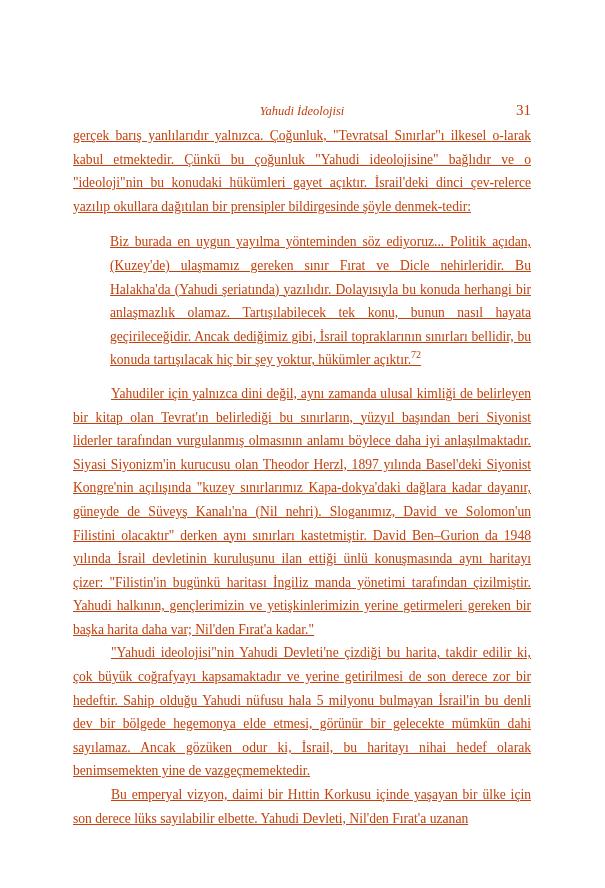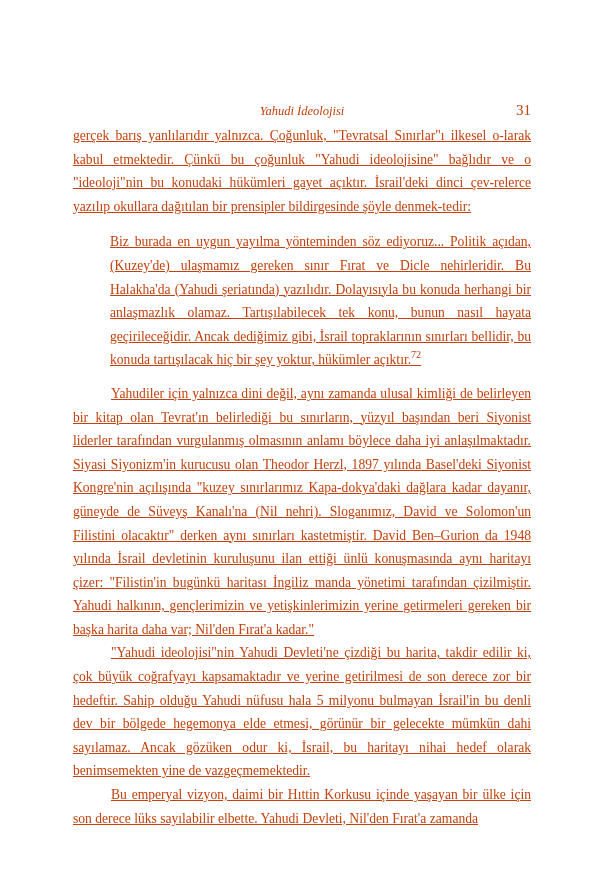--- a/index.html
+++ b/index.html
@@ -25,14 +25,14 @@
   </div>
 
   <p>gerçek barış yanlılarıdır yalnızca. Çoğunluk, "Tevratsal Sınırlar"ı ilkesel o-larak kabul etmektedir. Çünkü bu çoğunluk "Yahudi ideolojisine" bağlıdır ve o "ideoloji"nin bu konudaki hükümleri gayet açıktır. İsrail'deki dinci çev-relerce yazılıp okullara dağıtılan bir prensipler bildirgesinde şöyle denmek-tedir:</p>
 
   <div class="quote">
     <p><span>Biz burada en uygun yayılma yönteminden söz ediyoruz... Politik açıdan, (Kuzey'de) ulaşmamız gereken sınır Fırat ve Dicle nehirleridir. Bu Halakha'da (Yahudi şeriatında) yazılıdır. Dolayısıyla bu konuda herhangi bir anlaşmazlık olamaz. Tartışılabilecek tek konu, bunun nasıl hayata geçirileceğidir. Ancak dediğimiz gibi, İsrail topraklarının sınırları bellidir, bu konuda tartışılacak hiç bir şey yoktur, hükümler açıktır.</span><sup>72</sup></p>
   </div>
 
   <p class="indent">Yahudiler için yalnızca dini değil, aynı zamanda ulusal kimliği de belirleyen bir kitap olan Tevrat'ın belirlediği bu sınırların, yüzyıl başından beri Siyonist liderler tarafından vurgulanmış olmasının anlamı böylece daha iyi anlaşılmaktadır. Siyasi Siyonizm'in kurucusu olan Theodor Herzl, 1897 yılında Basel'deki Siyonist Kongre'nin açılışında "kuzey sınırlarımız Kapa-dokya'daki dağlara kadar dayanır, güneyde de Süveyş Kanalı'na (Nil nehri). Sloganımız, David ve Solomon'un Filistini olacaktır" derken aynı sınırları kastetmiştir. David Ben–Gurion da 1948 yılında İsrail devletinin kuruluşunu ilan ettiği ünlü konuşmasında aynı haritayı çizer: "Filistin'in bugünkü haritası İngiliz manda yönetimi tarafından çizilmiştir. Yahudi halkının, gençlerimizin ve yetişkinlerimizin yerine getirmeleri gereken bir başka harita daha var; Nil'den Fırat'a kadar."</p>
   <p class="indent">"Yahudi ideolojisi"nin Yahudi Devleti'ne çizdiği bu harita, takdir edilir ki, çok büyük coğrafyayı kapsamaktadır ve yerine getirilmesi de son derece zor bir hedeftir. Sahip olduğu Yahudi nüfusu hala 5 milyonu bulmayan İsrail'in bu denli dev bir bölgede hegemonya elde etmesi, görünür bir gelecekte mümkün dahi sayılamaz. Ancak gözüken odur ki, İsrail, bu haritayı nihai hedef olarak benimsemekten yine de vazgeçmemektedir.</p>
-  <p class="indent">Bu emperyal vizyon, daimi bir Hıttin Korkusu içinde yaşayan bir ülke için son derece lüks sayılabilir elbette. Yahudi Devleti, Nil'den Fırat'a zamanda</p>
+  <p class="indent">Bu emperyal vizyon, daimi bir Hıttin Korkusu içinde yaşayan bir ülke için son derece lüks sayılabilir elbette. Yahudi Devleti, Nil'den Fırat'a uzanan</p>
 </div>
 
 </body></html>

